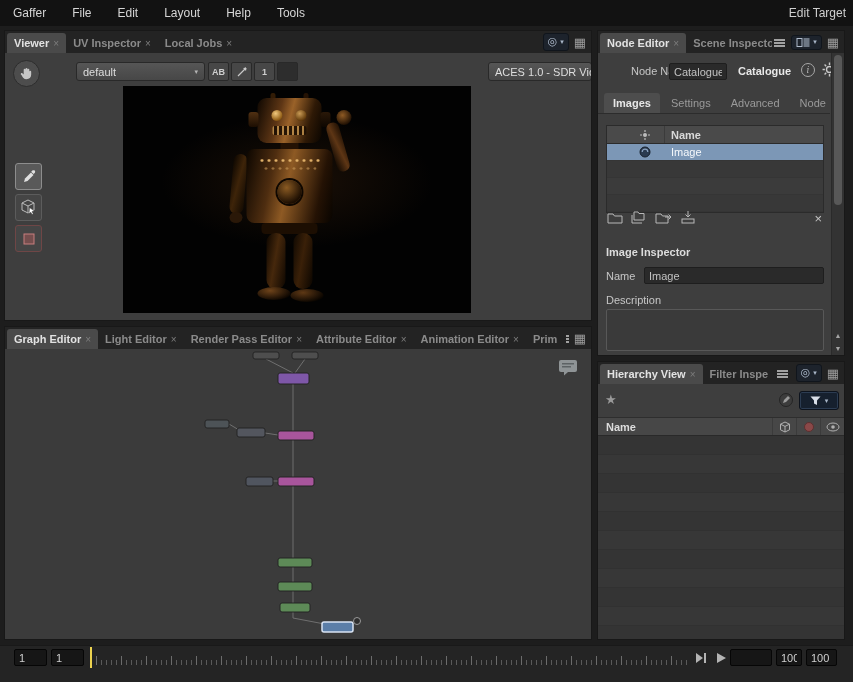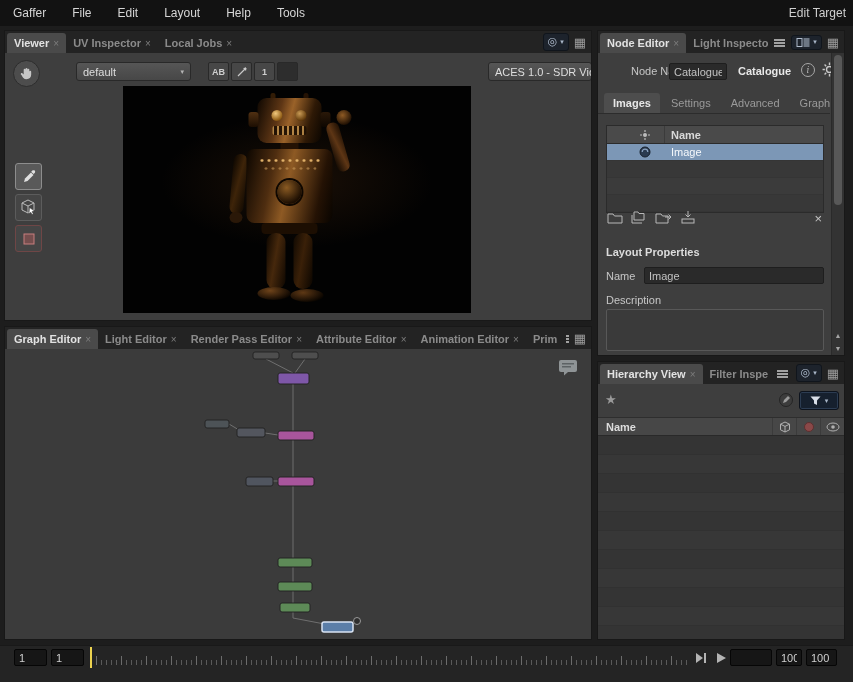--- a/index.html
+++ b/index.html
@@ -31,21 +31,21 @@
   .grid-icon{font-size:13px;color:#9c9c9c;line-height:1;}
   .target-btn{display:flex;align-items:center;gap:3px;background:#1d232c;border:1px solid #10151c;border-radius:3px;padding:1px 4px;color:#b9c6d8;font-size:11px;line-height:1.2;}
   .hamb-wrap{display:flex;align-items:center;height:20px;padding:0 2px;}
   .hamb{display:inline-block;width:11px;height:2px;background:#a2a2a2;box-shadow:0 3px 0 #a2a2a2,0 6px 0 #a2a2a2;margin-top:-6px;}
   .pbody{position:absolute;left:0;top:22px;right:0;bottom:0;background:#3e3e3e;overflow:hidden;}
 
   
   .hand-btn{position:absolute;left:8px;top:7px;width:27px;height:27px;border-radius:50%;background:#4d4d4d;border:1px solid #2d2d2d;display:flex;align-items:center;justify-content:center;}
   .dd{position:absolute;height:19px;background:linear-gradient(#565656,#474747);border:1px solid #292929;border-radius:3px;display:flex;align-items:center;padding:0 6px;font-size:11px;color:#dedede;white-space:nowrap;overflow:hidden;}
   .dd .caret{margin-left:auto;padding-left:6px;color:#b5b5b5;}
-  #dd-camera{left:71px;top:9px;width:115px;}
+  #dd-camera{left:71px;top:9px;width:129px;}
   #dd-channels{left:306px;top:9px;width:170px;}
   #btn-displaytransform{left:483px;top:9px;width:104px;}
   .mini-group{position:absolute;left:203px;top:9px;display:flex;gap:2px;}
   .mini-btn{width:21px;height:19px;background:#474747;border:1px solid #292929;border-radius:2px;color:#cfcfcf;font-size:9px;font-weight:bold;display:flex;align-items:center;justify-content:center;}
   .mini-btn.dark{background:#2d2d2d;}
   .tool-btn{position:absolute;left:10px;width:27px;height:27px;background:#454545;border:1px solid #5c5c5c;border-radius:3px;display:flex;align-items:center;justify-content:center;}
   .tool-btn.selected{background:#595959;border-color:#8d8d8d;}
   #tool-pick{top:110px;}
   #tool-select{top:141px;}
   #tool-crop{top:172px;border-color:#6f4646;}
@@ -333,21 +333,21 @@
     </div>
   </div>
 
   <div class="panel" id="node-panel">
     <div class="tabbar">
       <div class="tab active">
         <span>Node Editor</span>
         <span class="tab-close">×</span>
       </div>
       <div class="tab clip">
-        <span>Light Inspecto</span>
+        <span>Scene Inspecto</span>
       </div>
       <span class="hamb-wrap">
           <span class="hamb"></span>
         </span>
       <div class="tabbar-icons">
         <span class="target-btn">
           <svg width="14" height="11" viewBox="0 0 14 11">
               <rect x="1" y="1.5" width="5" height="8" fill="none" stroke="#b0bccc"></rect>
               <rect x="8" y="1.5" width="5" height="8" fill="#b0bccc" opacity="0.55" stroke="#b0bccc"></rect>
             </svg>
@@ -367,21 +367,21 @@
               <circle cx="7" cy="7" r="2.8"></circle>
               <path d="M7 0.5v2.2M7 11.3v2.2M0.5 7h2.2M11.3 7h2.2M2.4 2.4l1.5 1.5M10.1 10.1l1.5 1.5M11.6 2.4l-1.5 1.5M3.9 10.1l-1.5 1.5"></path>
             </g>
           </svg>
       </span>
 
       <div class="stabs">
         <span class="stab active">Images</span>
         <span class="stab">Settings</span>
         <span class="stab">Advanced</span>
-        <span class="stab">Graph</span>
+        <span class="stab">Node</span>
       </div>
 
       <div class="ne-table">
         <div class="ne-thead">
           <span class="c0"></span>
           <span class="c1">
             <svg width="10" height="10" viewBox="0 0 10 10">
                 <circle cx="5" cy="5" r="2" fill="#bcbcbc"></circle>
                 <path d="M5 0v2M5 8v2M0 5h2M8 5h2" stroke="#bcbcbc" stroke-width="1.2"></path>
               </svg>
@@ -423,21 +423,21 @@
         </span>
         <span>
           <svg width="16" height="13" viewBox="0 0 16 13">
               <path d="M8 0v6M5.5 3.5L8 6l2.5-2.5" fill="none" stroke="#b8b8b8"></path>
               <rect x="2" y="8" width="12" height="4" fill="none" stroke="#b8b8b8"></rect>
             </svg>
         </span>
         <span class="cat-del">×</span>
       </div>
 
-      <span class="ne-section-title">Layout Properties</span>
+      <span class="ne-section-title">Image Inspector</span>
       <span class="ne-label" id="ne-name-label">Name</span>
       <input class="field" id="ne-name-field" readonly="" value="Image" style="">
       <span class="ne-label" id="ne-desc-label">Description</span>
       <textarea class="ne-desc" style=""></textarea>
 
       <div class="vscroll">
         <div class="vthumb"></div>
         <span class="varrow" id="varrow-up">▲</span>
         <span class="varrow" id="varrow-down">▼</span>
       </div>

